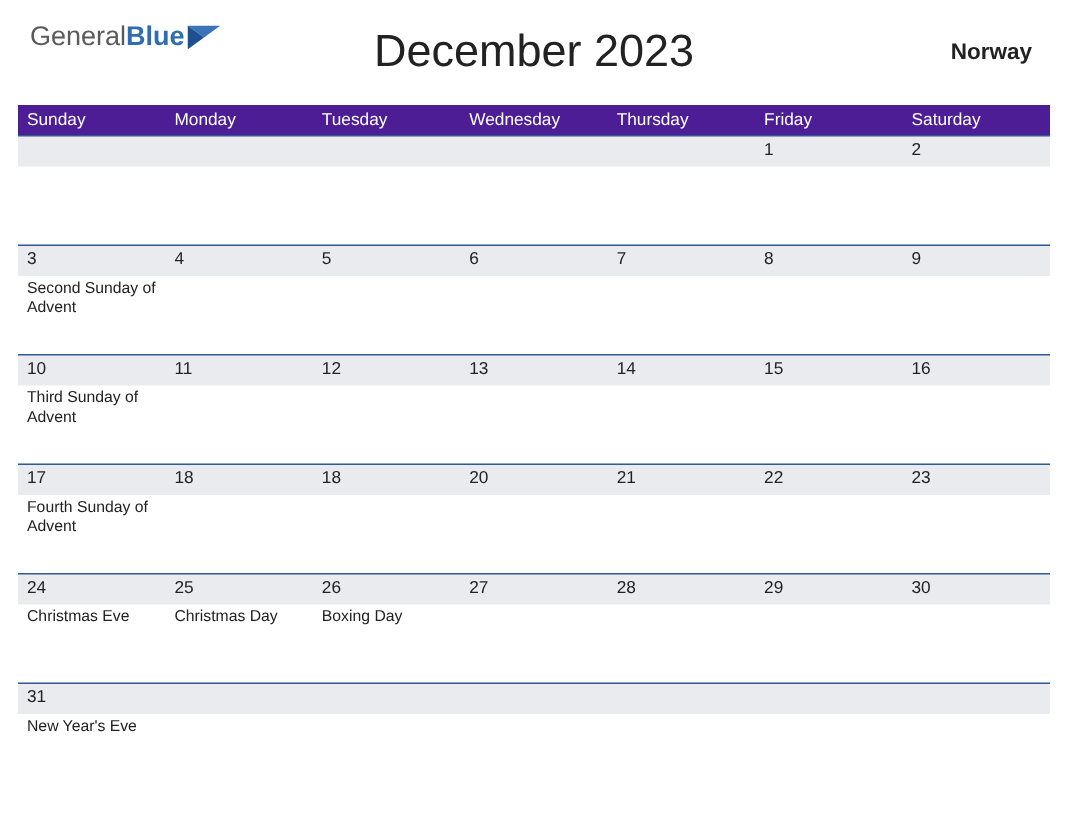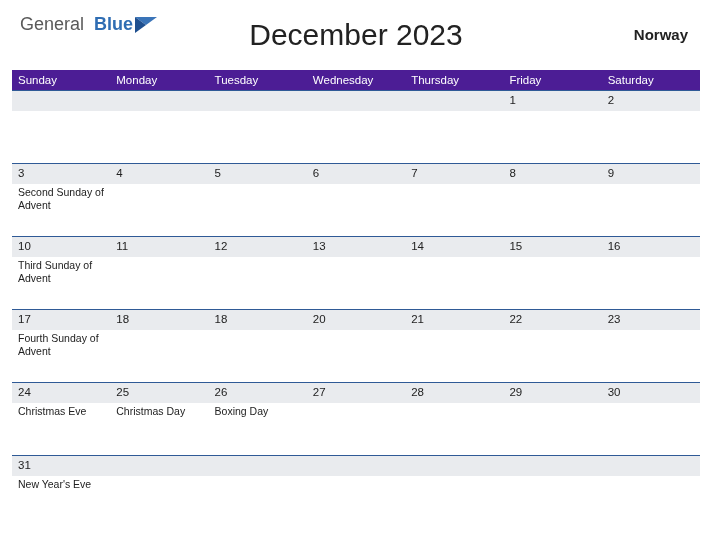--- a/index.html
+++ b/index.html
@@ -22,21 +22,21 @@
   .logo {
     position: absolute;
     left: 8px;
     top: -4px;
     display: flex;
     align-items: center;
     font-size: 18px;
     font-weight: 500;
   }
   .logo .g1 { color: #5a5a5a; }
-  .logo .g2 { color: #2f6db3; font-weight: 600; margin-left: 10px; }
+  .logo .g2 { color: #2f6db3; font-weight: 600; margin-left: 0; }
   .logo svg { margin-left: 2px; }
   .title {
     font-size: 30px;
     font-weight: 400;
     color: #222;
   }
   .country {
     position: absolute;
     right: 12px;
     top: 8px;

